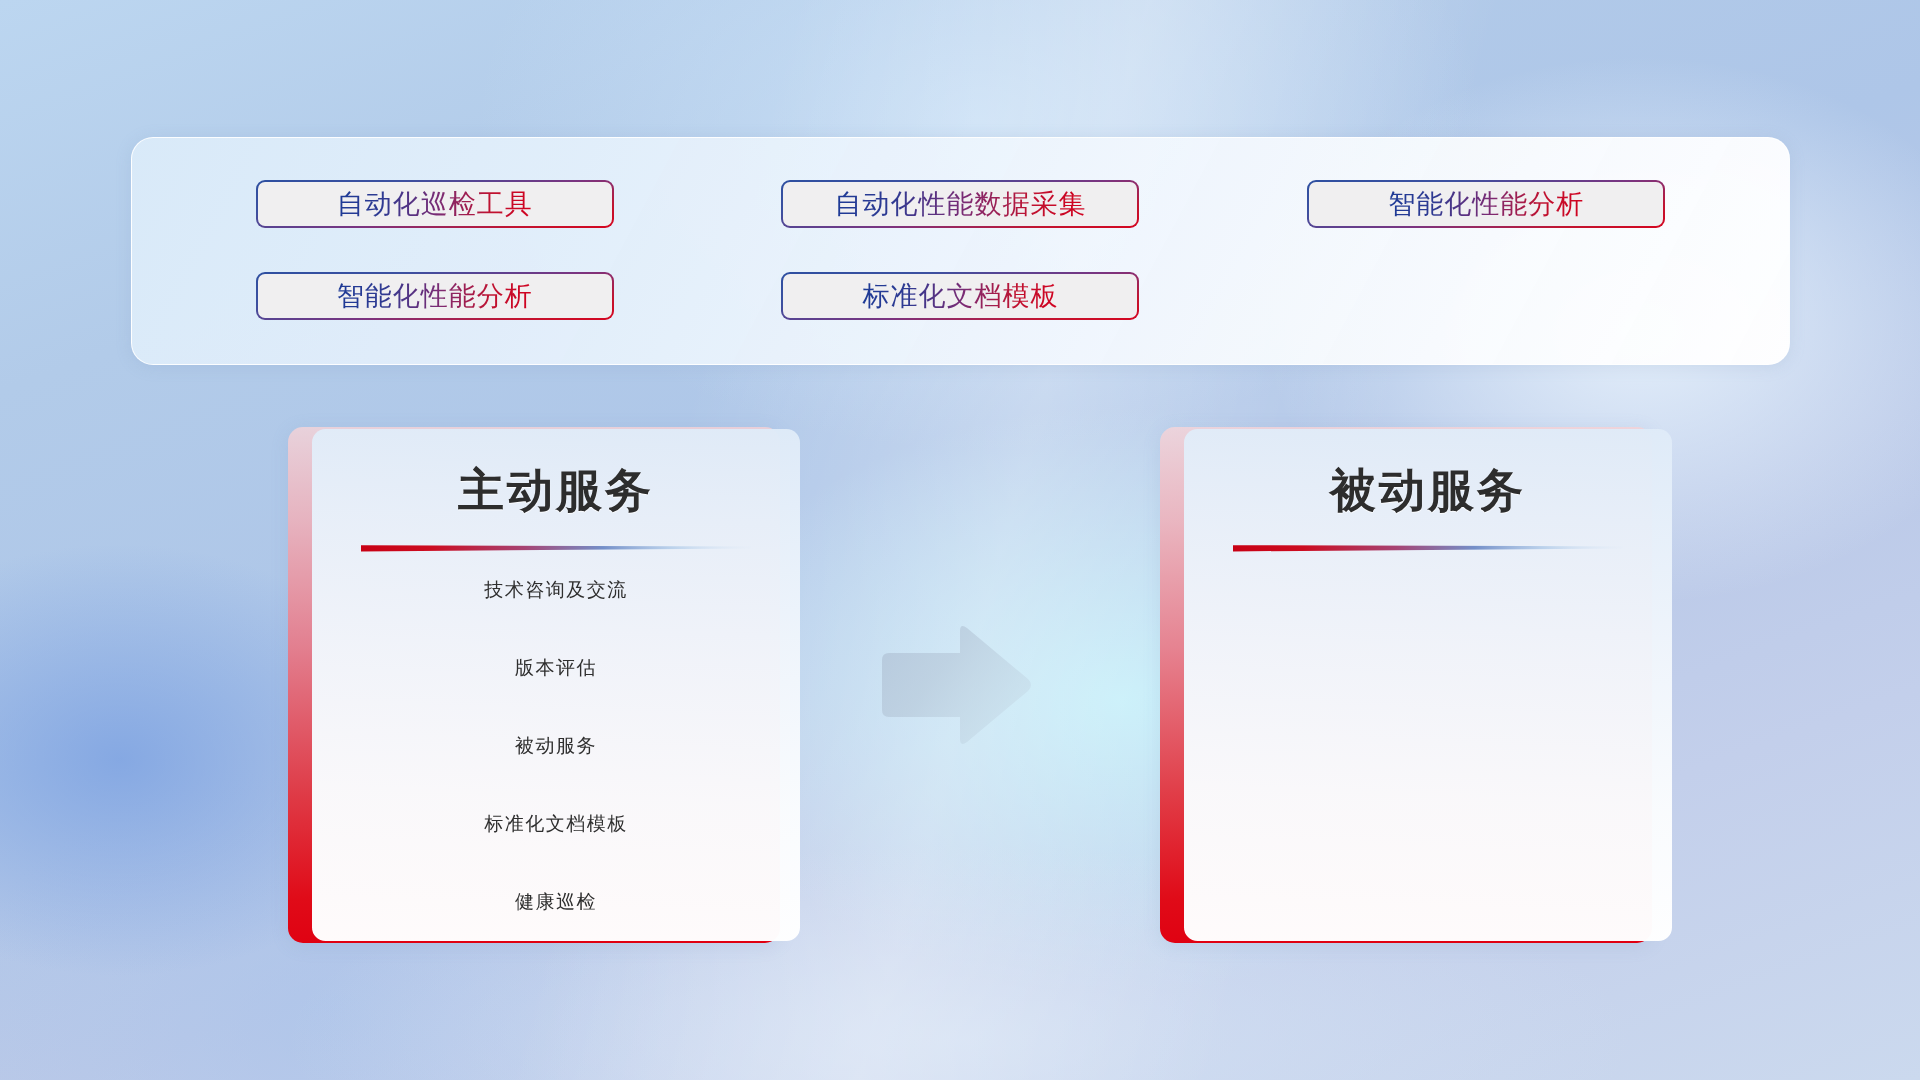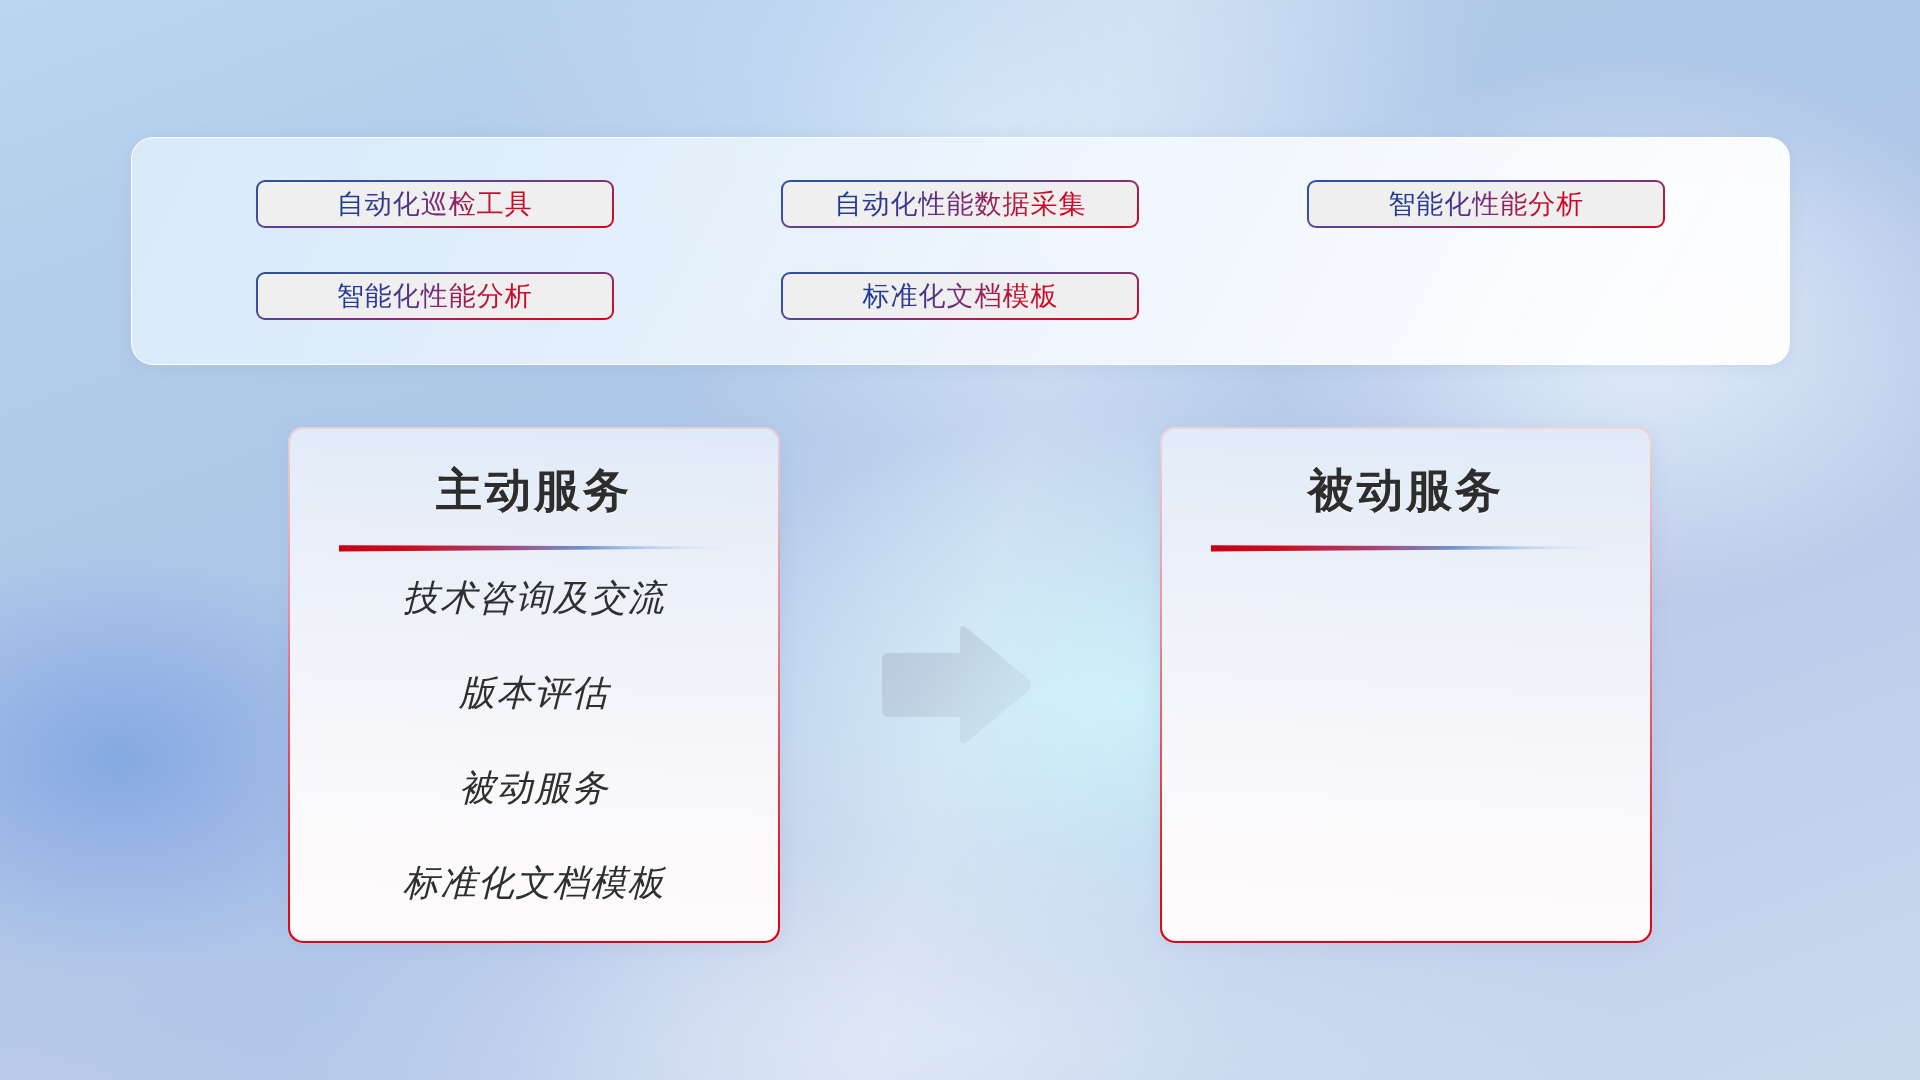--- a/index.html
+++ b/index.html
@@ -126,20 +126,21 @@
         rgba(223,235,248,0.97) 0%,
         rgba(231,240,250,0.97) 18%,
         rgba(241,246,252,0.975) 44%,
         rgba(250,252,254,0.98) 72%,
         rgba(255,255,255,0.985) 100%);
     display: flex;
     flex-direction: column;
     align-items: center;
     box-sizing: border-box;
     overflow: hidden;
+    margin-left: 22px;
   }
 
   .card-title {
     margin-top: 31px;
     font-size: 46px;
     font-weight: bold;
     color: #2d2d2d;
     letter-spacing: 3px;
     text-shadow: 0 1px 1px rgba(255,255,255,0.85);
   }
@@ -152,27 +153,26 @@
   }
 
   .card-items {
     margin-top: 27px;
     width: 100%;
     display: flex;
     flex-direction: column;
     align-items: center;
   }
   .card-item {
-    font-size: 36px;
+    font-size: 19px;
     color: #2f2f2f;
     letter-spacing: 1.5px;
     line-height: 1;
     margin-bottom: 59px;
     white-space: nowrap;
-    font-style: italic;
   }
   .card-item:last-child { margin-bottom: 0; }
 
   
   #flow-arrow {
     position: absolute;
     left: 876px;
     top: 620px;
     width: 160px;
     height: 130px;

